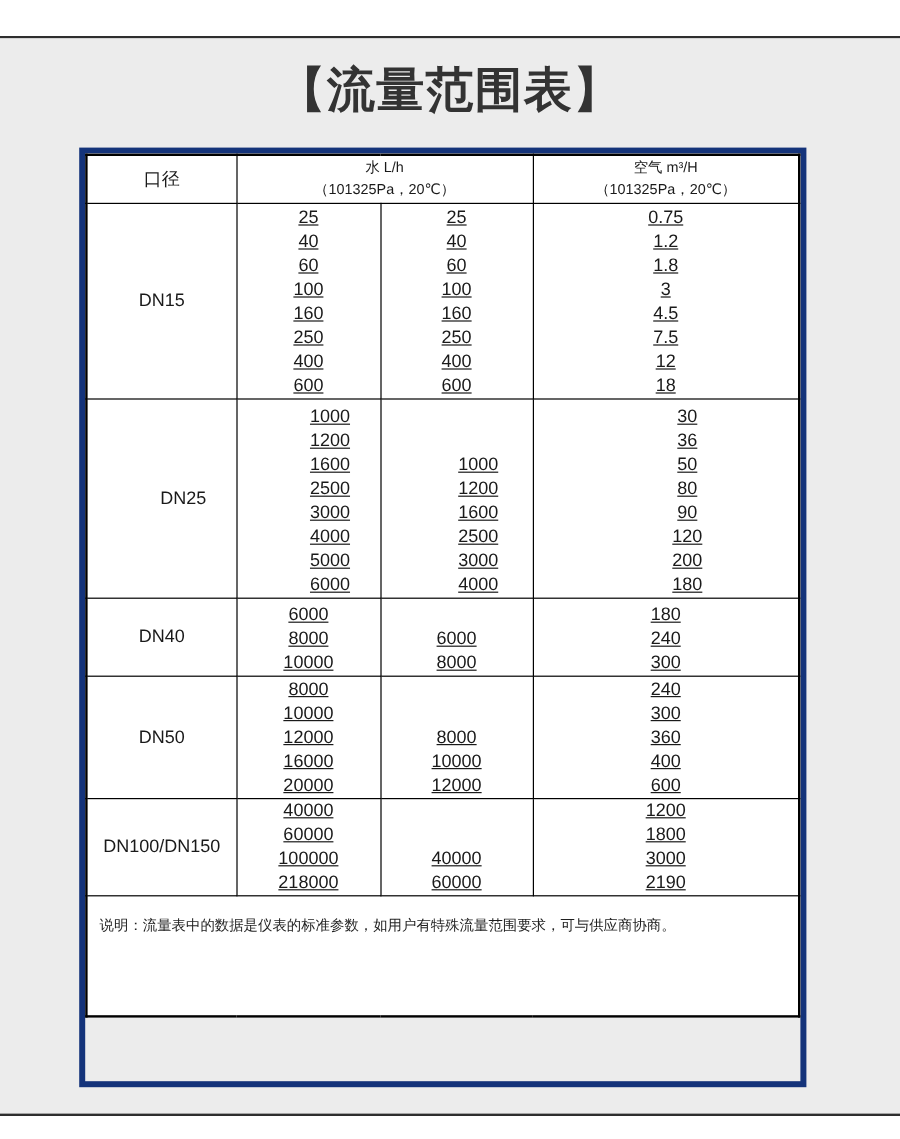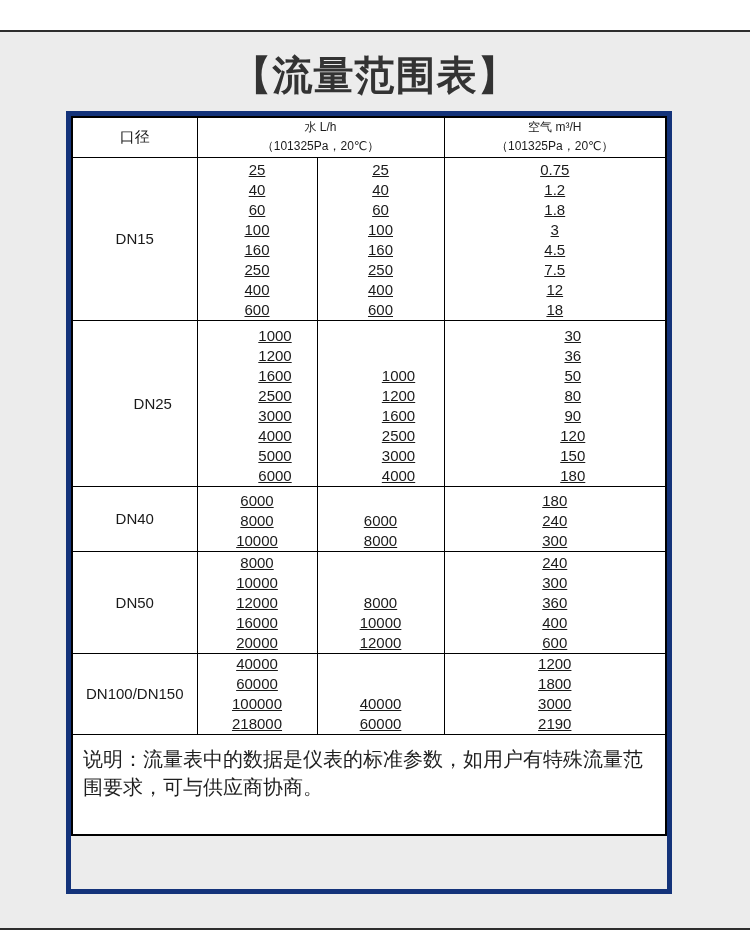--- a/index.html
+++ b/index.html
@@ -23,21 +23,21 @@
     height: 46px;
     line-height: 46px;
     text-align: center;
     font-size: 40px;
     font-weight: 700;
     color: #333333;
     letter-spacing: 1px;
   }
 
   .table-frame {
-    margin: 13px 0 0 66px;
+    margin: 25px 0 0 66px;
     width: 596px;
     height: 773px;
     border: 5px solid #14337a;
     background: #ececec;
   }
 
   table.flow-table {
     border-collapse: collapse;
     table-layout: fixed;
     width: 596px;
@@ -79,21 +79,21 @@
     flex: 0 0 auto;
     line-height: 20px;
     font-size: 15px;
   }
 
   tr.note-row td {
     height: 89px;
     vertical-align: top;
     text-align: left;
     padding: 10px 14px 0 10px;
-    font-size: 20px;
+    font-size: 12px;
     line-height: 28px;
     color: #1f1f1f;
   }
 </style>
 </head>
 <body>
 
 <div class="band-top"></div>
 <div class="hr-dark"></div>
 
@@ -187,21 +187,21 @@
               </div>
             </td>
     <td>
               <div class="stack">
                 <div class="line">30</div>
                 <div class="line">36</div>
                 <div class="line">50</div>
                 <div class="line">80</div>
                 <div class="line">90</div>
                 <div class="line">120</div>
-                <div class="line">150</div>
+                <div class="line">200</div>
                 <div class="line">180</div>
               </div>
             </td>
   </tr>
           <tr class="g2">
     <td class="c-diameter"><span>DN40</span></td>
     <td>
               <div class="stack">
                 <div class="line">6000</div>
                 <div class="line">8000</div>

